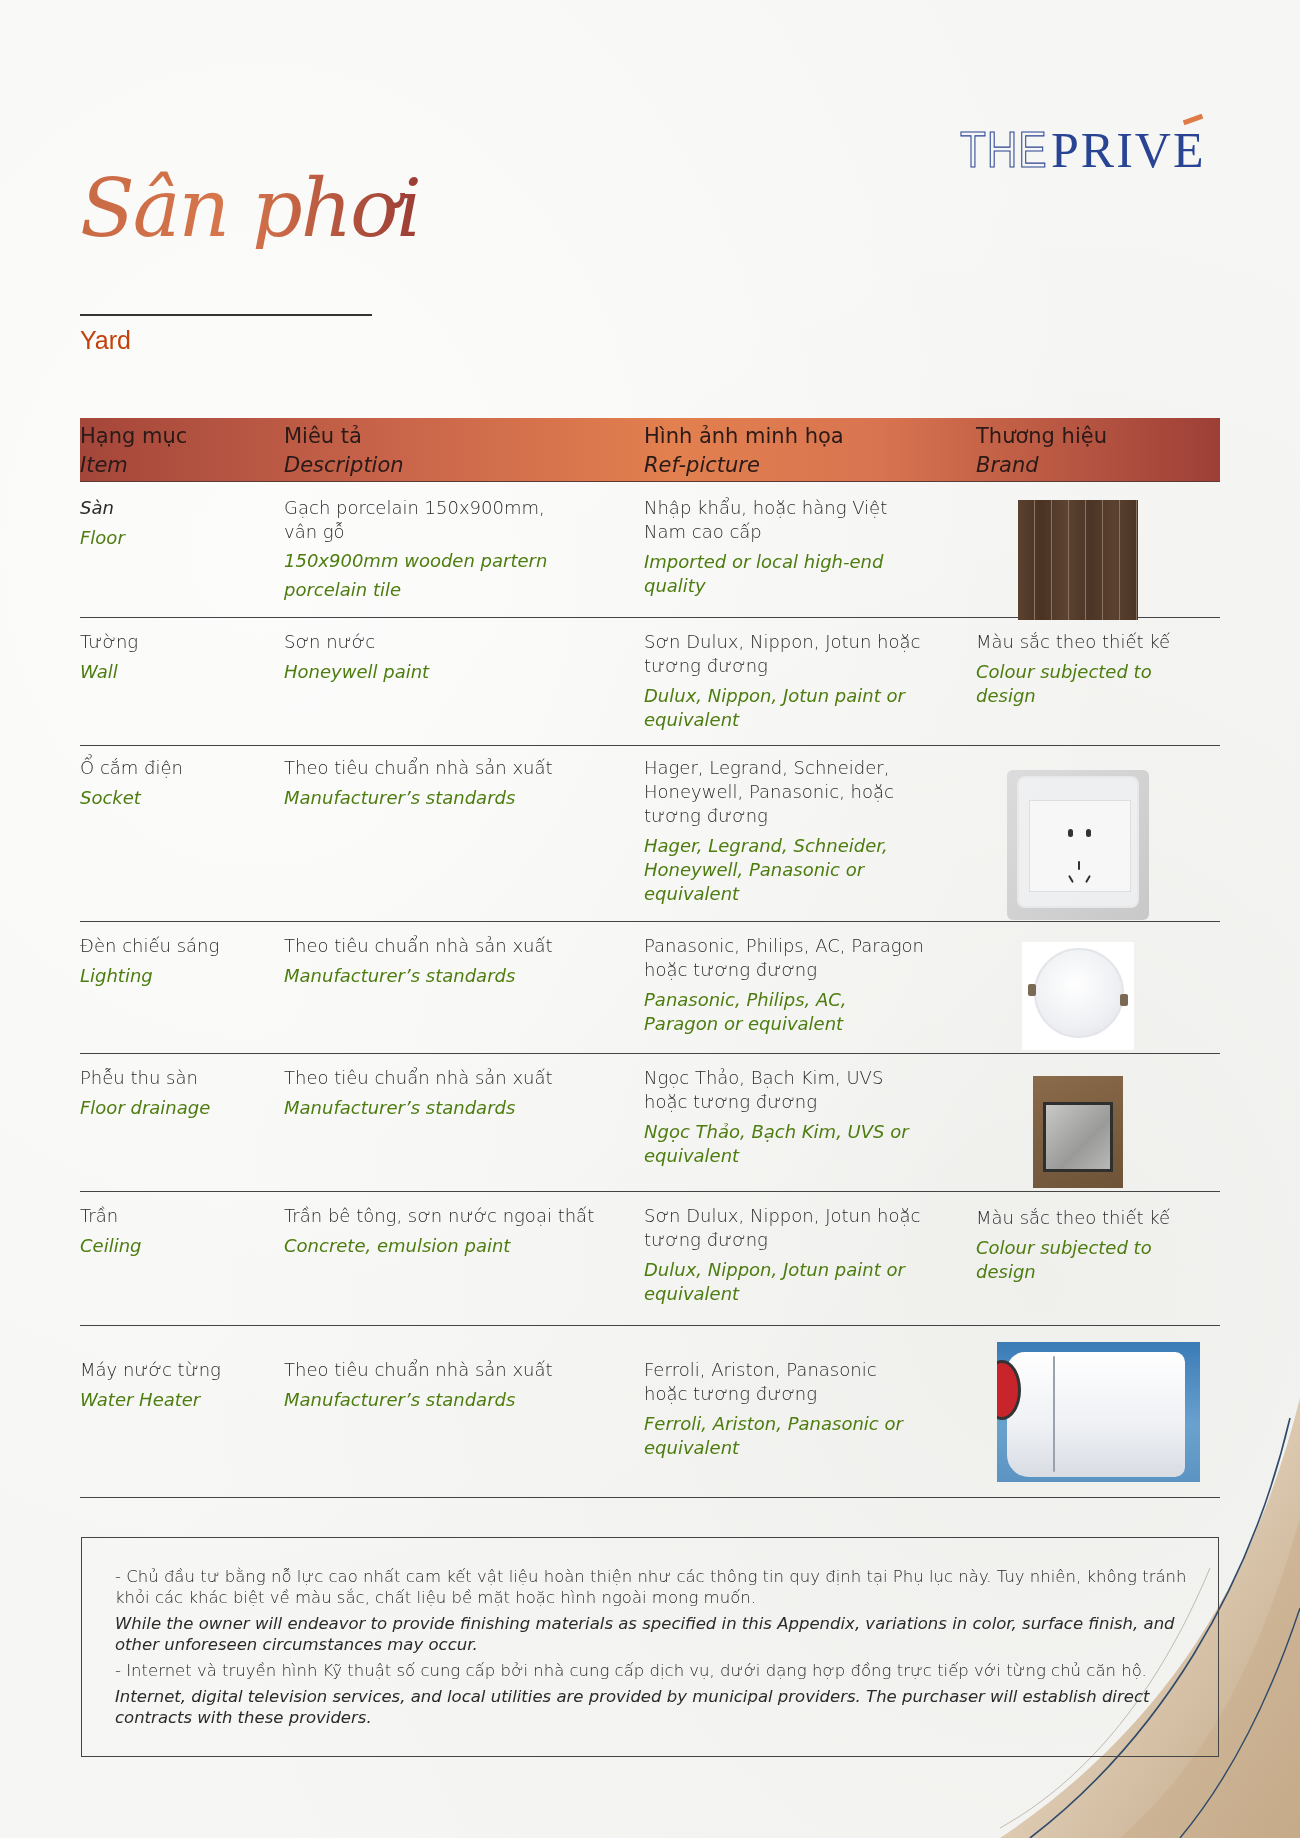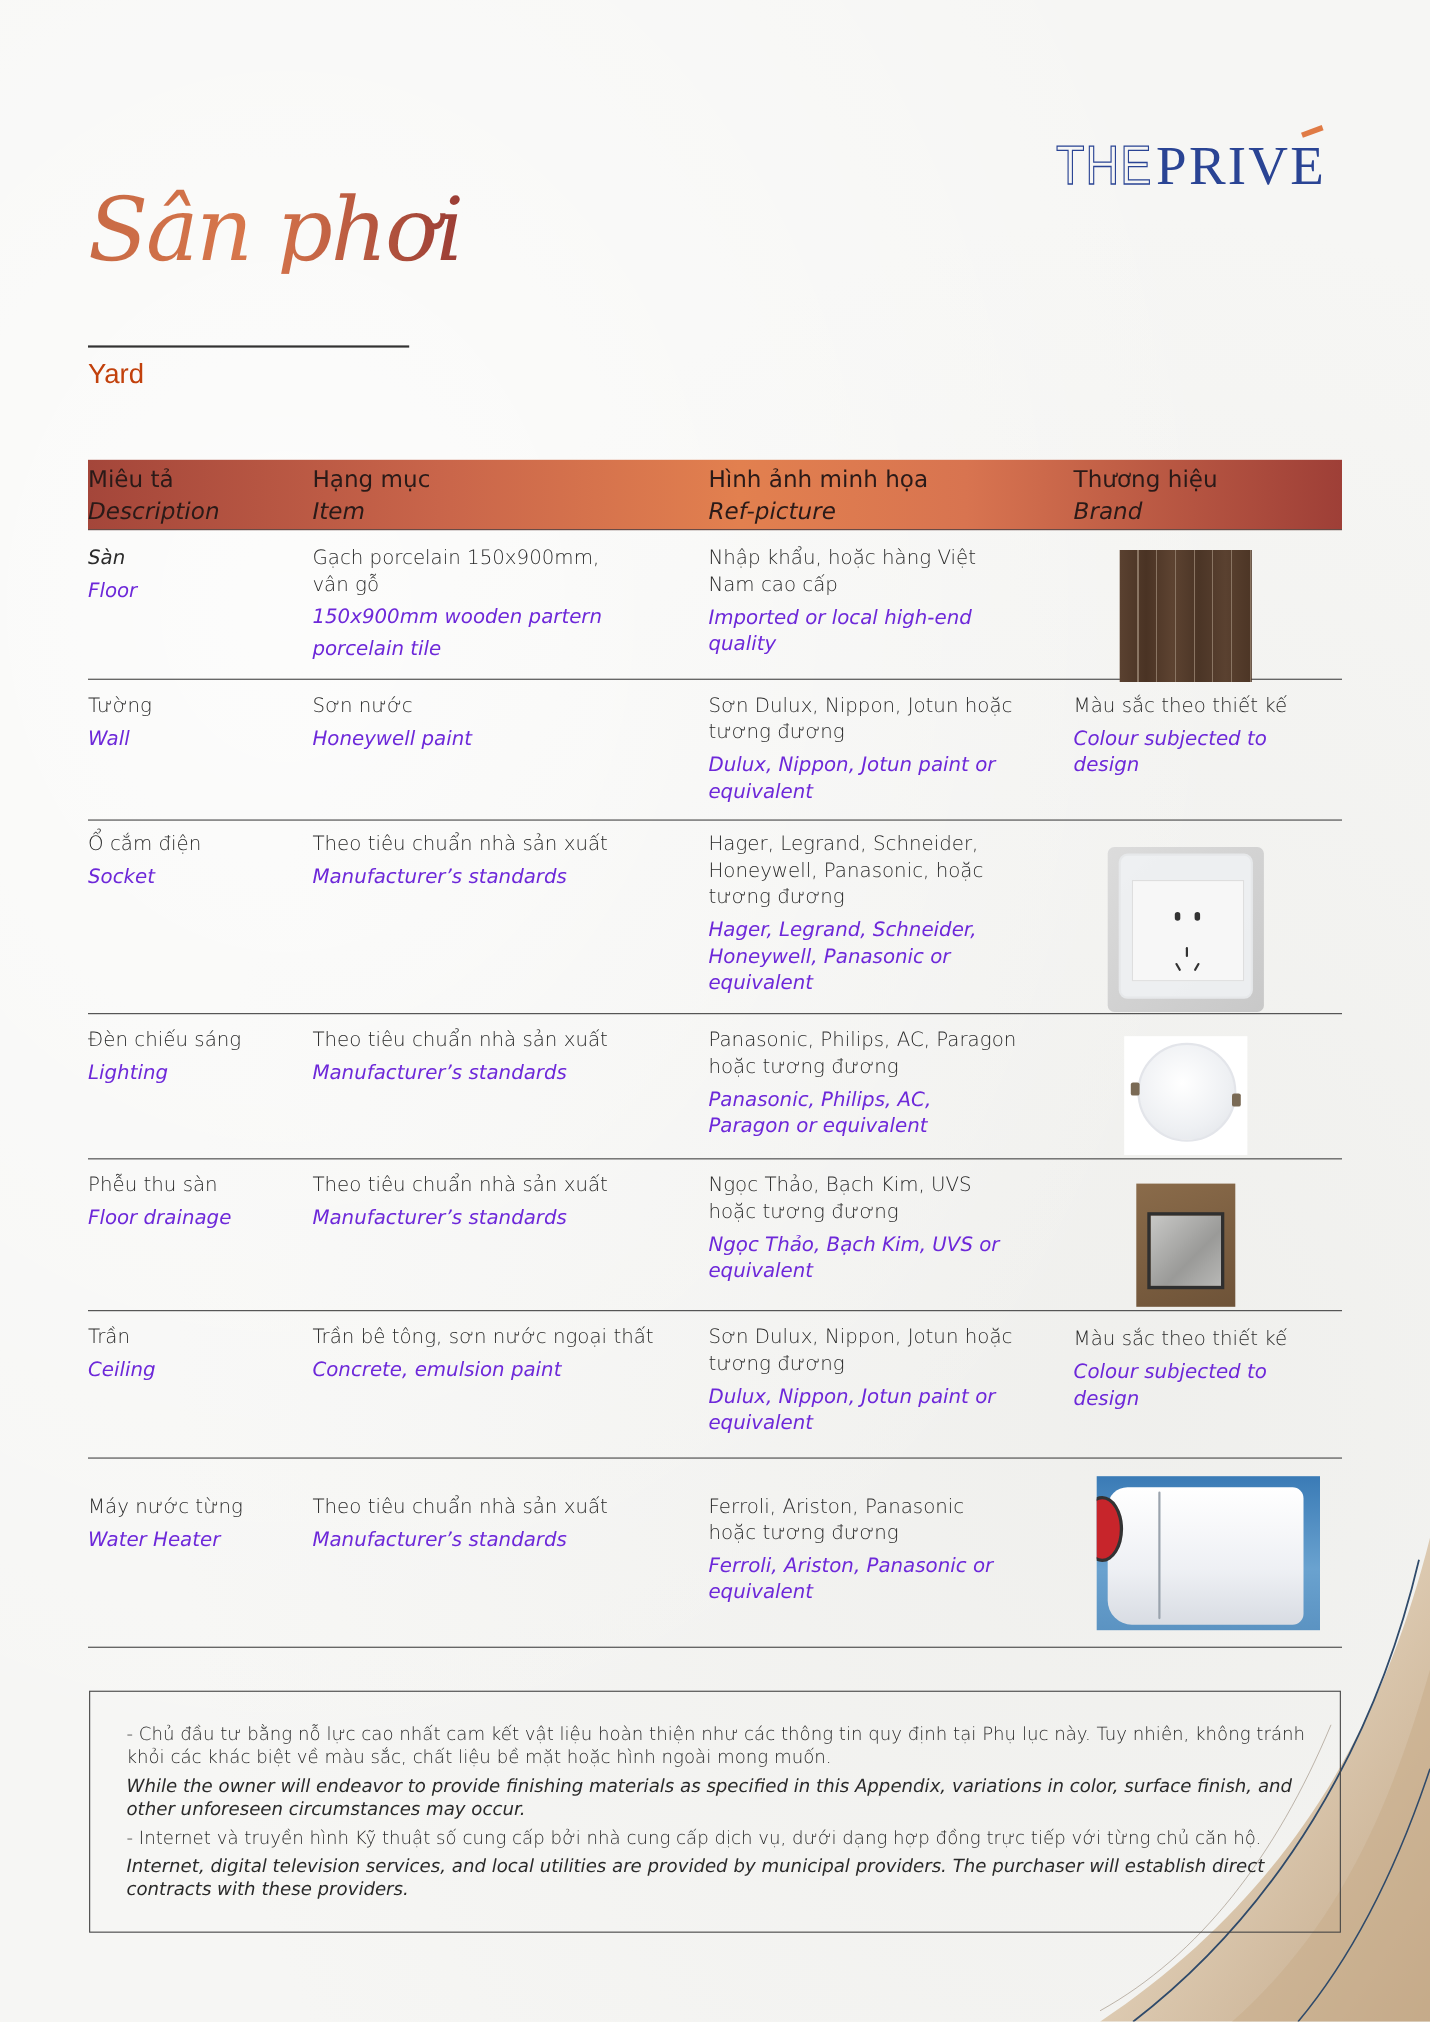--- a/index.html
+++ b/index.html
@@ -70,21 +70,21 @@
     }
     .thead .cell { font-family: "DejaVu Sans", sans-serif; font-size: 21px; color: #2a1a18; line-height: 29px; }
     .thead .cell .en { font-style: italic; }
     .row {
       display: grid; grid-template-columns: 204px 360px 332px 244px;
       border-bottom: 1.5px solid #444;
       font-size: 18px;
     }
     .row .cell { font-family: "DejaVu Sans", sans-serif; color: #2a2a2a; }
     .row .vi { font-weight: 300; line-height: 24px; display: block; }
-    .row .en { font-style: italic; line-height: 24px; display: block; margin-top: 6px; color: #6d28d9; }
+    .row .en { font-style: italic; line-height: 24px; display: block; margin-top: 6px; color: #4d7c0f; }
     .row .cell.brand .vi { line-height: 24px; }
     .row .cell.pic { display: flex; justify-content: center; }
     .row .cell.pic-text { padding-top: 0; }
     
     .img-wood {
       width: 120px; height: 120px; margin-top: 4px; margin-left: -40px;
       background:
         repeating-linear-gradient(90deg, rgba(0,0,0,0) 0px, rgba(0,0,0,0) 16px, #8a7563 16px, #8a7563 17px),
         linear-gradient(90deg, #5a4130, #4a3324 20%, #5d4331 40%, #4b3526 60%, #5a4130 80%, #4c3525);
     }
@@ -176,26 +176,26 @@
   </span>
 </div>
 
 <div class="title-script">Sân phơi</div>
 <div class="title-rule"></div>
 <div class="subtitle">Yard</div>
 
 <div class="spec-table">
   <div class="thead">
     <div class="cell">
+      <div>Hạng mục</div>
+      <div class="en">Item</div>
+    </div>
+    <div class="cell">
       <div>Miêu tả</div>
       <div class="en">Description</div>
-    </div>
-    <div class="cell">
-      <div>Hạng mục</div>
-      <div class="en">Item</div>
     </div>
     <div class="cell">
       <div>Hình ảnh minh họa</div>
       <div class="en">Ref-picture</div>
     </div>
     <div class="cell">
       <div>Thương hiệu</div>
       <div class="en">Brand</div>
     </div>
   </div>

